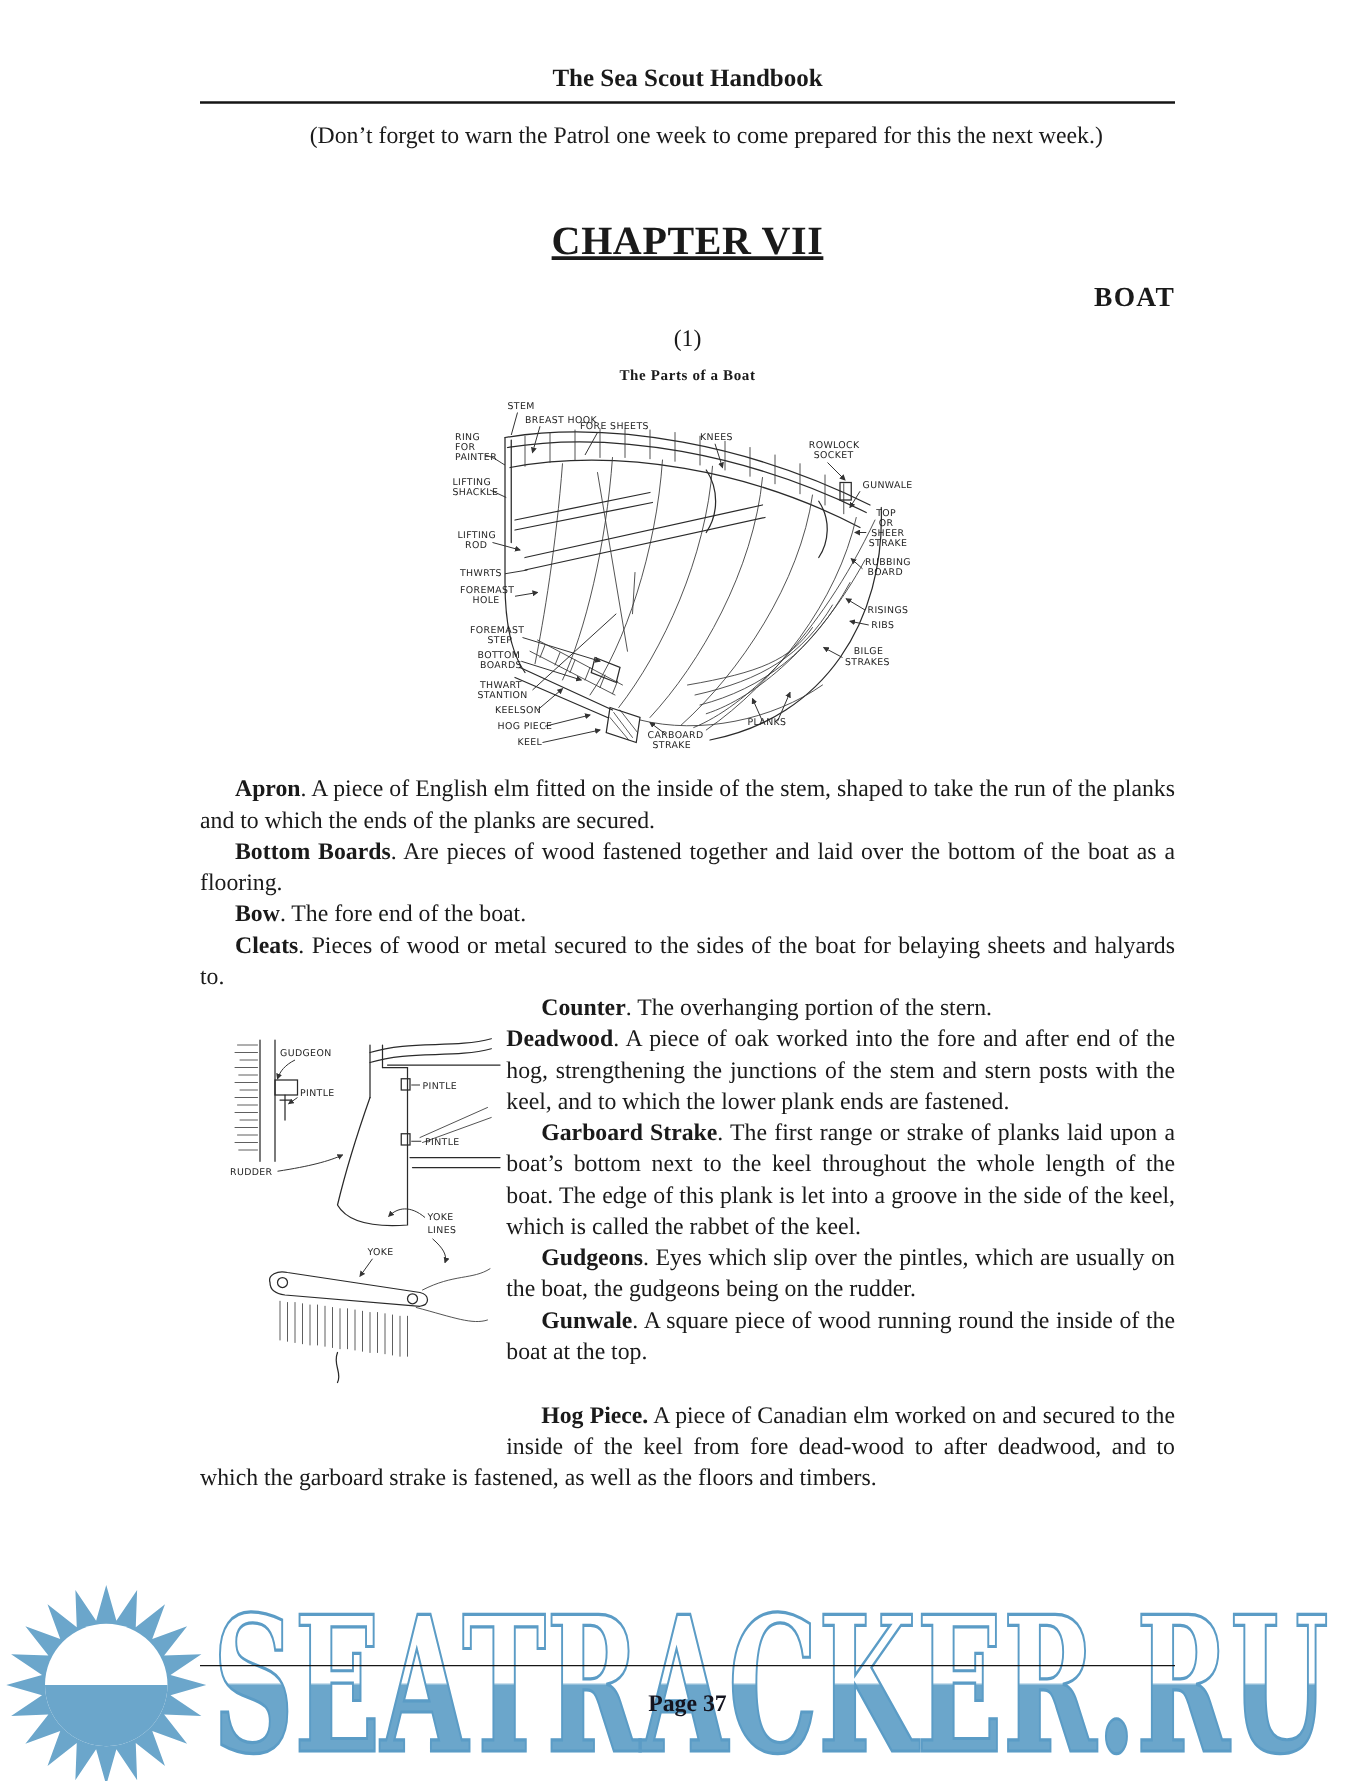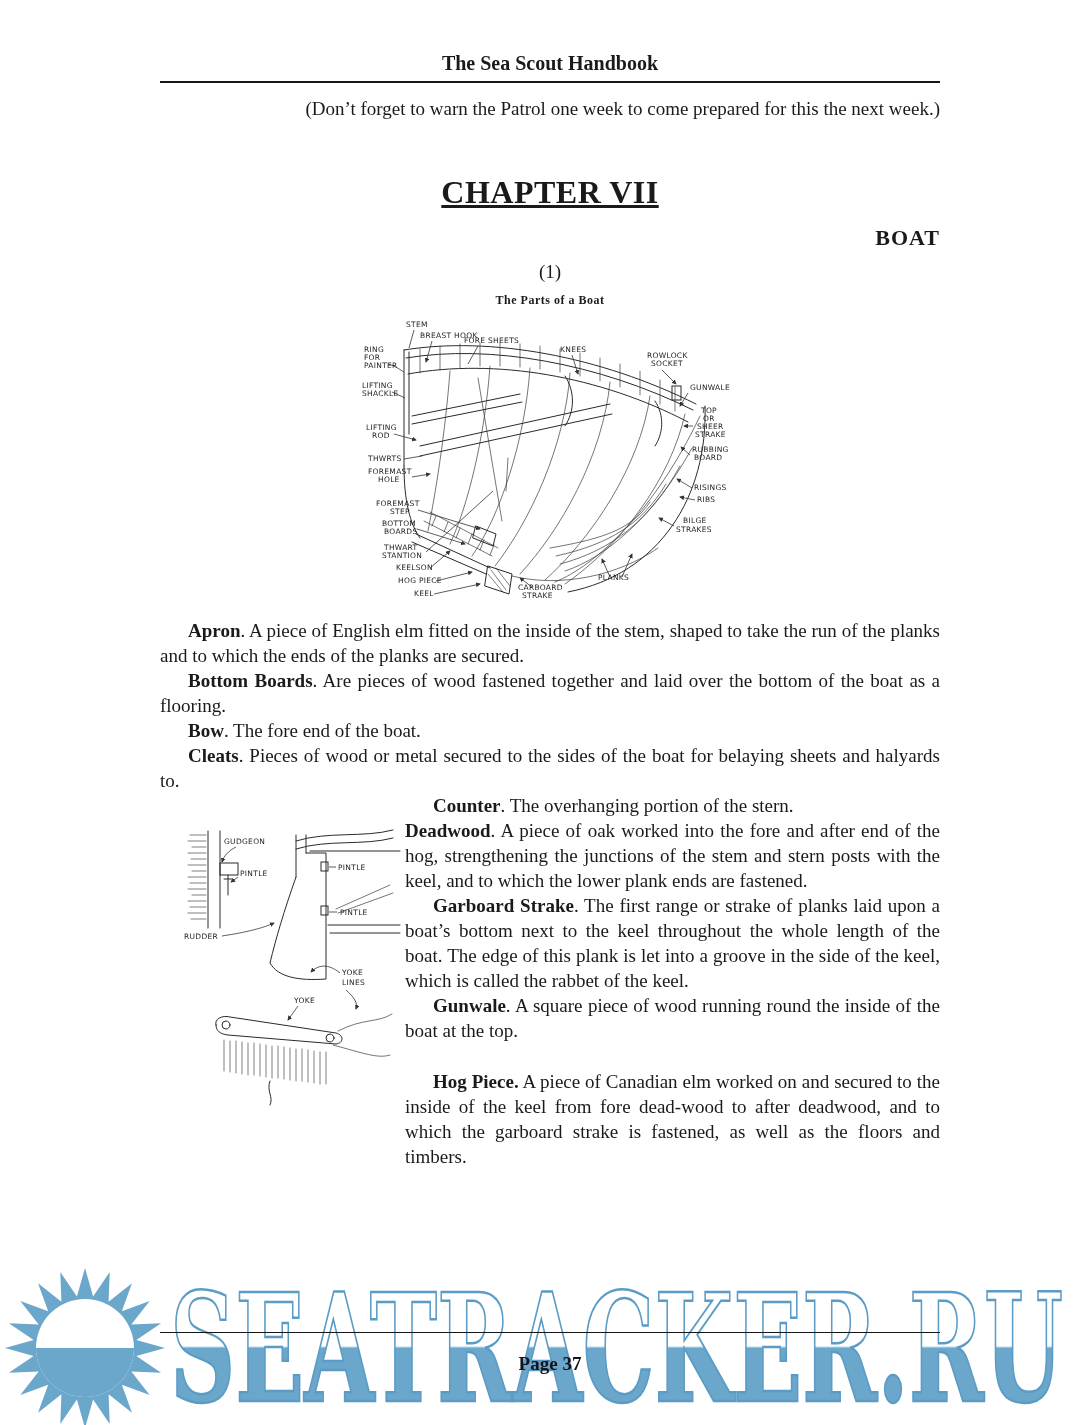--- a/index.html
+++ b/index.html
@@ -4,21 +4,21 @@
 <style>
   html,body{margin:0;padding:0;background:#ffffff;}
   .page{position:relative;width:1080px;height:1425px;background:#ffffff;overflow:hidden;
         font-family:"Liberation Serif",serif;color:#1a1a1a;}
   .col{margin-left:160px;width:780px;}
   .header-title{padding-top:52px;text-align:center;font-weight:bold;font-size:20px;}
   .header-rule{border:none;border-top:2px solid #151515;margin:6px 0 0 0;height:0;}
   p{margin:0;}
   .body-text{font-size:19px;line-height:26px;text-align:justify;}
   .p1{margin-top:32px;}
-  .p2{margin-top:13px;text-indent:30px;text-align:right;}
+  .p2{margin-top:13px;text-indent:30px;text-align:center;}
   .chapter-title{margin-top:52px;text-align:center;font-weight:bold;font-size:32px;letter-spacing:.5px;text-decoration:underline;}
   .chapter-sub{margin-top:14px;text-align:right;font-weight:bold;font-size:22px;letter-spacing:1px;}
   .section-num{margin-top:10px;text-align:center;font-size:19px;}
   .section-title{margin-top:10px;text-align:center;font-weight:bold;font-size:12px;letter-spacing:.5px;}
   figure{margin:0;padding:0;}
   .boat-figure{margin:8px auto 0 auto;width:380px;}
   .defs{margin-top:6px;}
   .def{font-size:19px;line-height:25px;text-align:justify;}
   .def b{font-weight:bold;}
   .ind{text-indent:28px;}
@@ -238,20 +238,21 @@
             <text class="dlabel" x="116" y="190">YOKE</text>
             <text class="dlabel" x="164" y="162">YOKE</text>
             <text class="dlabel" x="164" y="172">LINES</text>
           </g>
         </svg>
       </figure>
 
       <p class="def ind"><b>Counter</b><span>. The overhanging portion of the stern.</span></p>
       <p class="def"><b>Deadwood</b><span>. A piece of oak worked into the fore and after end of the hog, strengthening the junctions of the stem and stern posts with the keel, and to which the lower plank ends are fastened.</span></p>
       <p class="def ind"><b>Garboard Strake</b><span>. The first range or strake of planks laid upon a boat’s bottom next to the keel throughout the whole length of the boat. The edge of this plank is let into a groove in the side of the keel, which is called the rabbet of the keel.</span></p>
+      <p class="def ind"><b>Gudgeons</b><span>. Eyes which slip over the pintles, which are usually on the boat, the gudgeons being on the rudder.</span></p>
       <p class="def ind"><b>Gunwale</b><span>. A square piece of wood running round the inside of the boat at the top.</span></p>
       <p class="def ind hog"><b>Hog Piece.</b><span> A piece of Canadian elm worked on and secured to the inside of the keel from fore dead-wood to after deadwood, and to which the garboard strake is fastened, as well as the floors and timbers.</span></p>
     </div>
   </div>
 
   <div class="footer">
     <hr class="footer-rule">
     <div class="footer-label">Page 37</div>
   </div>
 

